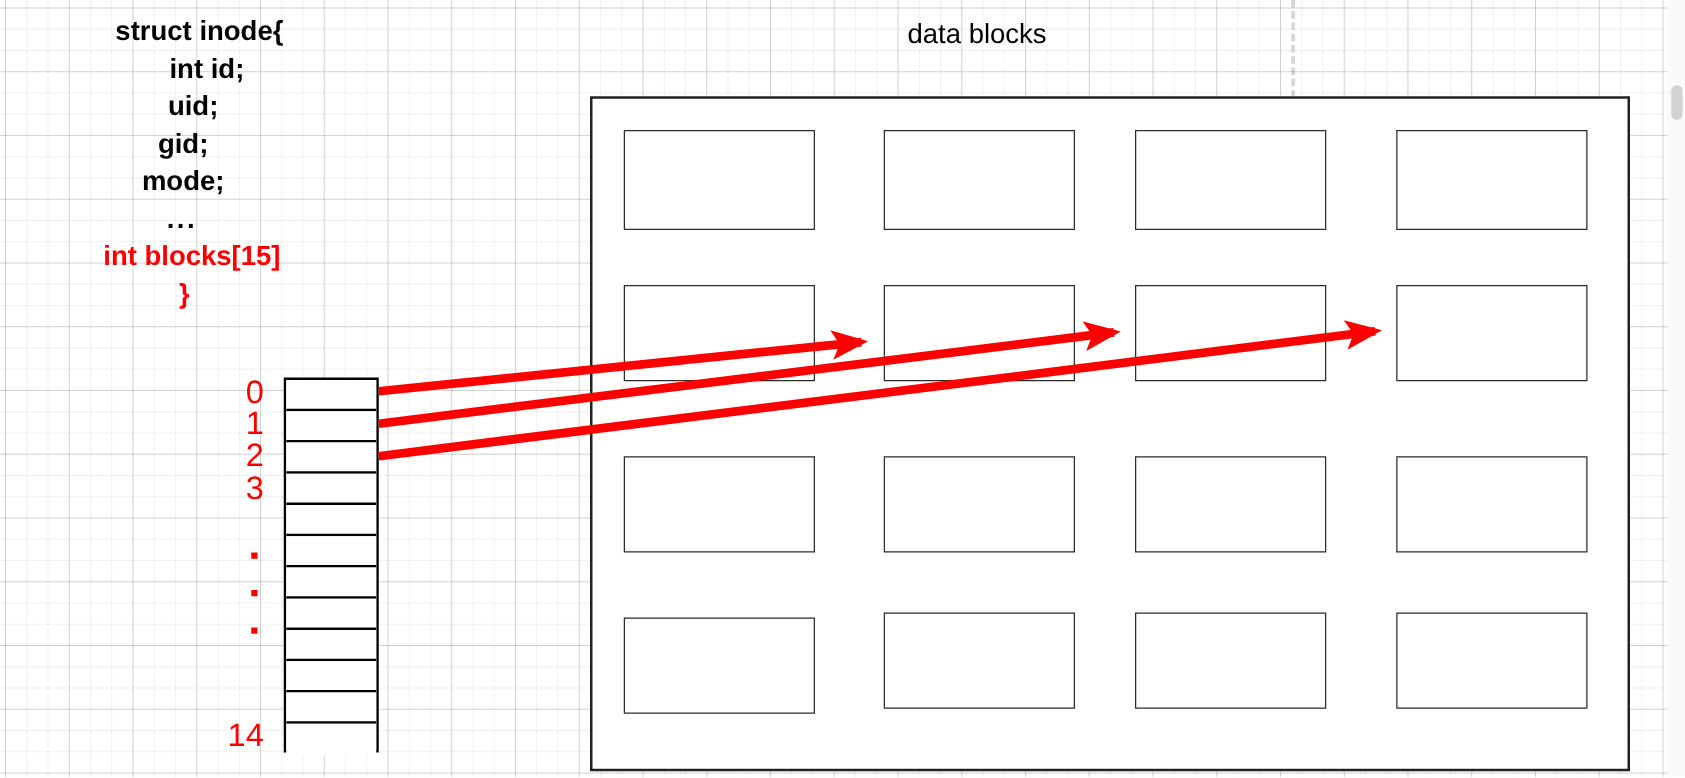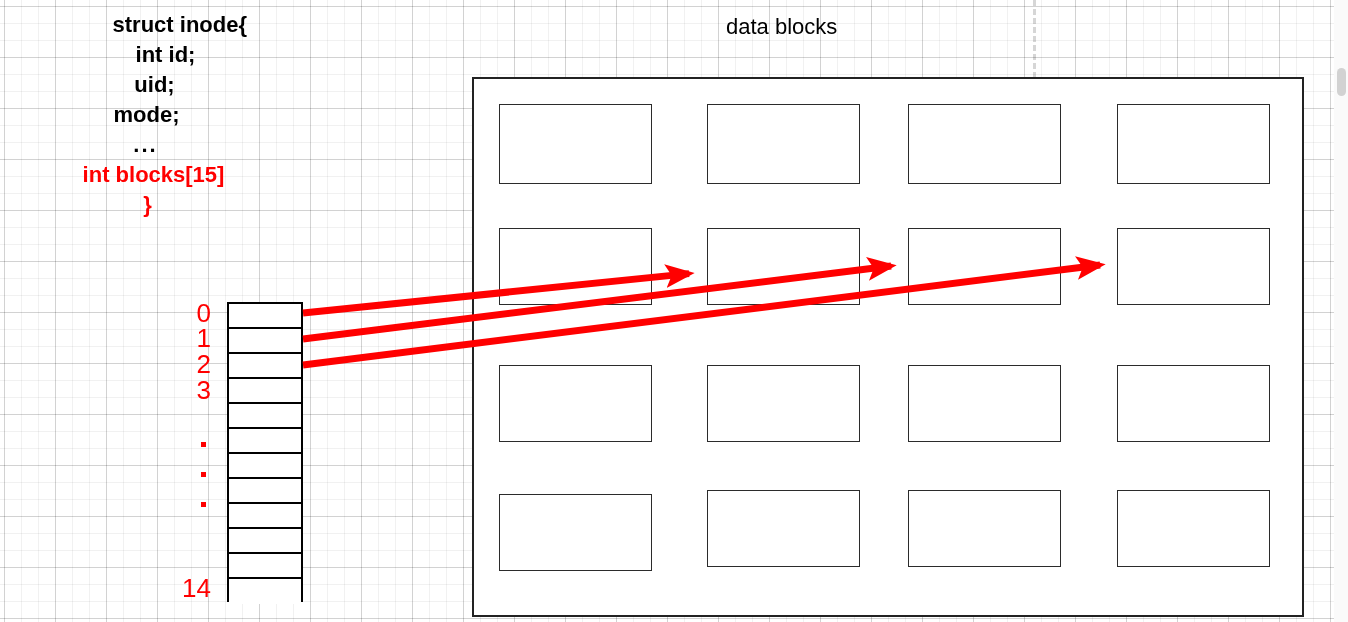--- a/index.html
+++ b/index.html
@@ -33,21 +33,21 @@
     text-align: center;
     font-family: "Liberation Sans", sans-serif;
     font-weight: bold;
     font-size: 22px;
     line-height: 30px;
     color: #000000;
     letter-spacing: 0px;
     white-space: nowrap;
   }
   #inode-struct .line { display: block; }
-  #inode-struct .line.l-struct  { text-align: right; padding-right: 6px; margin-left: 34px;}
+  #inode-struct .line.l-struct  { text-align: center; padding-right: 6px; margin-left: 34px;}
   #inode-struct .line.l-int-id  { padding-left: 40px; }
   #inode-struct .line.l-mode    { padding-left: 2px; }
   #inode-struct .line.l-uid     { padding-left: 18px; }
   #inode-struct .line.l-gid     { padding-left: 2px; }
   #inode-struct .line.l-size    { padding-left: 2px; }
   #inode-struct .line.l-dots    { padding-left: 0px; letter-spacing: 2px;}
   #inode-struct .line.l-blocks  { color: #ff0000; padding-left: 16px; }
   #inode-struct .line.l-close   { color: #ff0000; padding-left: 4px; }
 
   
@@ -153,20 +153,21 @@
 </style>
 </head>
 <body>
 
 <div id="canvas">
 
   <div id="inode-struct">
     <span class="line l-struct">struct inode{</span>
     <span class="line l-int-id">int id;</span>
     <span class="line l-uid">uid;</span>
+    <span class="line l-gid">gid;</span>
     <span class="line l-size">mode;</span>
     <span class="line l-dots">...</span>
     <span class="line l-blocks">int blocks[15]</span>
     <span class="line l-close">}</span>
   </div>
 
   <div class="idx" style="top:300px;">0</div>
   <div class="idx" style="top:325px;">1</div>
   <div class="idx" style="top:351px;">2</div>
   <div class="idx" style="top:377px;">3</div>

